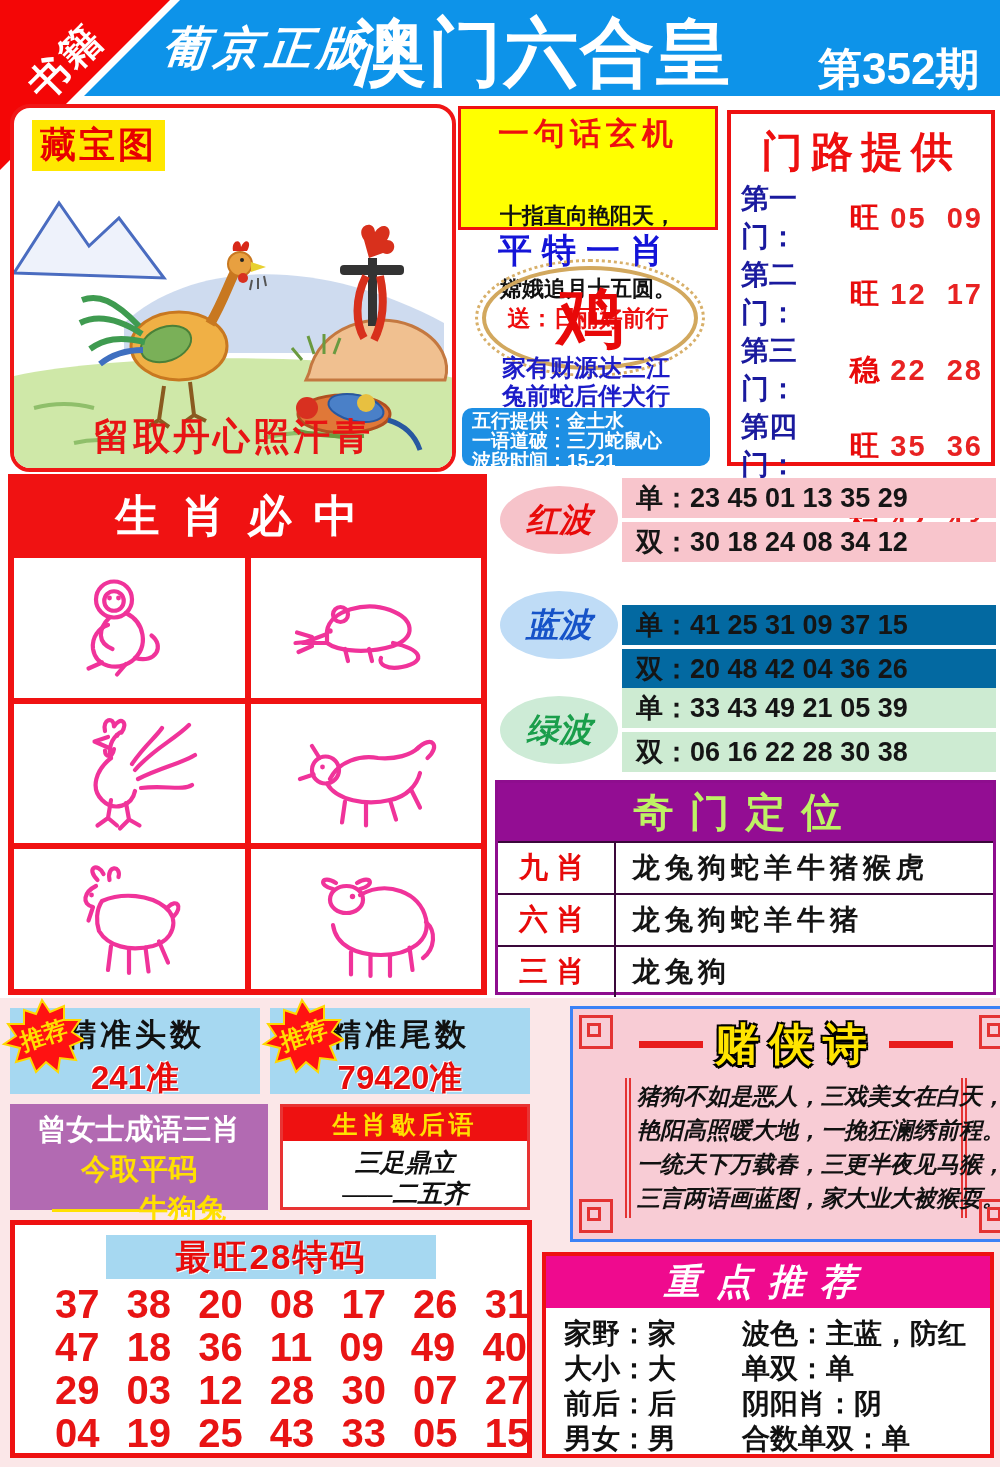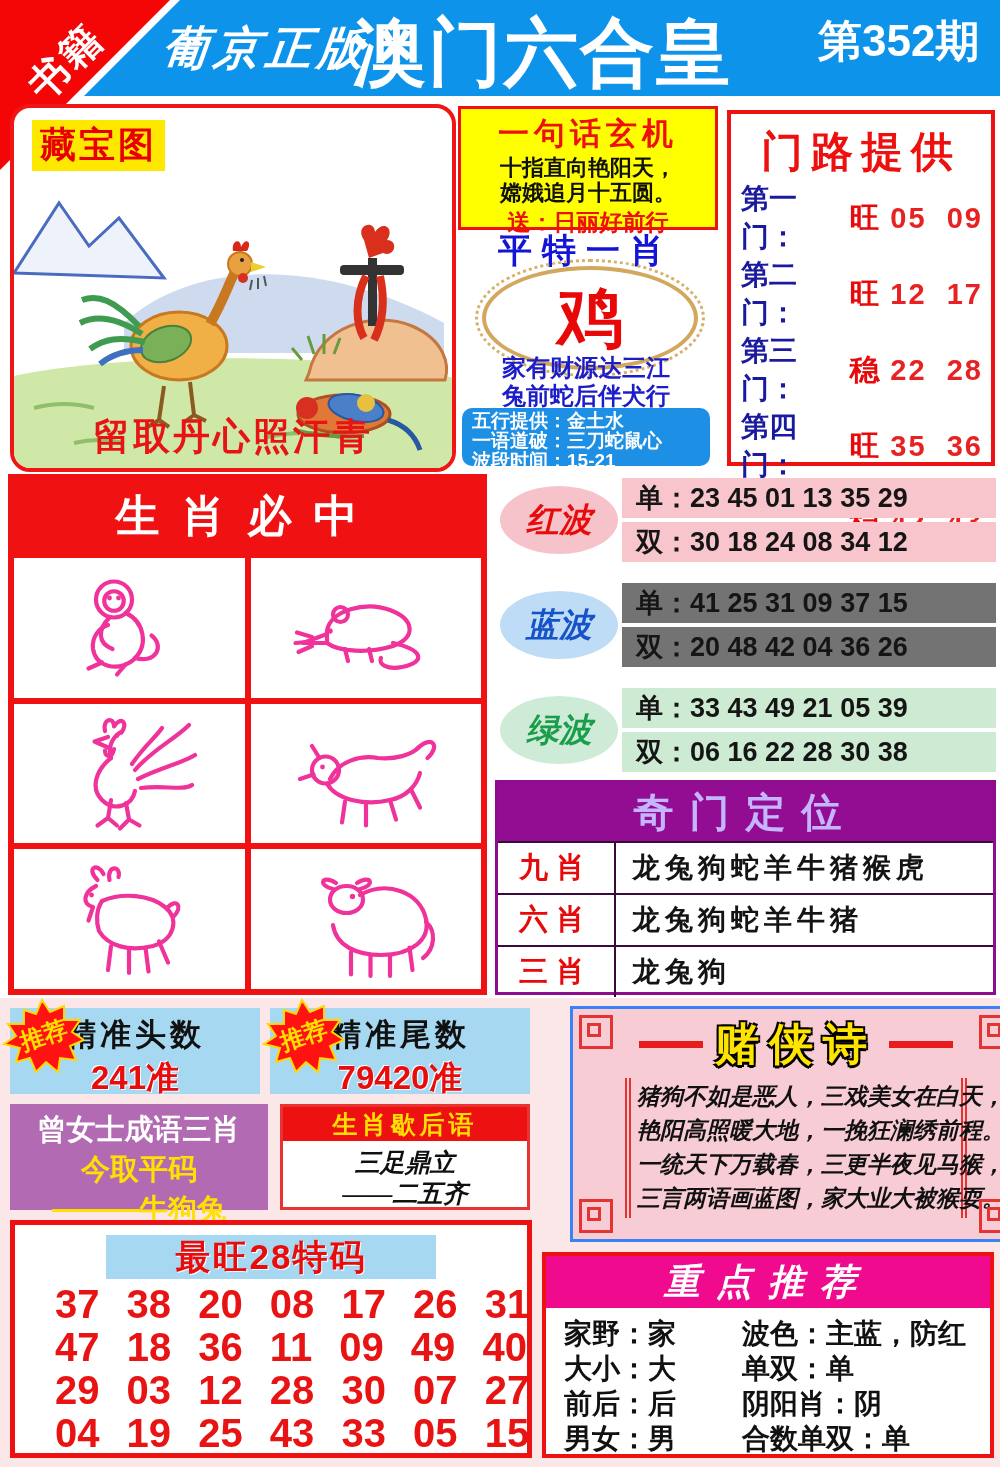--- a/index.html
+++ b/index.html
@@ -6,41 +6,41 @@
   .page{position:relative;width:1000px;height:1467px;background:#ffffff;overflow:hidden;
         font-family:"Liberation Sans","DejaVu Sans",sans-serif;}
   .abs{position:absolute;}
   .serif{font-family:"Liberation Serif","DejaVu Serif",serif;}
 
   
   .header{left:0;top:0;width:1000px;height:96px;background:#0d93e9;}
   .brand{left:162px;top:18px;font-size:46px;font-weight:bold;font-style:italic;color:#fff;
          letter-spacing:6px;transform:skewX(-6deg);}
   .main-title{left:352px;top:4px;font-size:74px;font-weight:bold;color:#fff;letter-spacing:2px;}
-  .issue{left:818px;top:12px;font-size:44px;font-weight:bold;color:#fff;text-align:center;}
+  .issue{left:818px;top:40px;font-size:44px;font-weight:bold;color:#fff;text-align:center;}
   .ribbon-white{left:-2px;top:-2px;width:184px;height:184px;background:#fff;
                 clip-path:polygon(0 0,100% 0,0 100%);}
   .ribbon-red{left:-2px;top:-2px;width:174px;height:174px;background:#f40606;
               clip-path:polygon(0 0,100% 0,0 100%);}
   .ribbon-text{left:22px;top:34px;font-size:40px;font-weight:bold;color:#fff;
                transform:rotate(-45deg);letter-spacing:4px;}
 
   
   .treasure{left:10px;top:104px;width:438px;height:360px;background:#fff;border:4px solid #f01616;
             border-radius:20px;overflow:hidden;}
   .treasure-label{left:18px;top:12px;background:#ffe800;color:#e80000;font-size:36px;font-weight:bold;
                   padding:1px 8px;letter-spacing:3px;}
   .treasure-caption{left:0;right:0;bottom:6px;text-align:center;
                     color:#e81414;font-size:37px;font-weight:bold;letter-spacing:3px;}
 
   
   .mystery{left:458px;top:106px;width:254px;height:118px;background:#ffff00;border:3px solid #ee1111;
            text-align:center;}
   .mystery-title{margin-top:4px;font-size:31px;font-weight:bold;color:#ee0f0f;letter-spacing:5px;}
-  .mystery-line{font-size:22px;font-weight:bold;color:#111;line-height:25px;}
+  .mystery-line{font-size:22px;font-weight:bold;color:#111;line-height:25px;margin-top:48px;}
   .mystery-gift{font-size:23px;font-weight:bold;color:#ee0f0f;margin-top:2px;}
 
   
   .pt-title{left:458px;top:228px;width:256px;text-align:center;font-size:34px;font-weight:bold;
             color:#1414d8;letter-spacing:10px;}
   .pt-oval{left:482px;top:266px;width:208px;height:96px;border:4px solid #d2a85e;border-radius:50%;
            outline:3px dotted #d8b06a;outline-offset:4px;display:flex;align-items:center;justify-content:center;}
   .pt-animal{font-size:66px;font-weight:bold;color:#e80808;}
   .pt-line{left:458px;width:256px;text-align:center;font-size:24px;font-weight:bold;color:#1c1cc8;}
   .pt-info{left:462px;top:408px;width:228px;height:52px;background:#1d8fe4;border-radius:10px;
@@ -61,26 +61,26 @@
   .zodiac-header{grid-column:1/3;display:flex;align-items:center;justify-content:center;
                  color:#fff;font-size:44px;font-weight:bold;letter-spacing:22px;}
   .zodiac-cell{background:#fff;display:flex;align-items:center;justify-content:center;}
   .zodiac-cell svg{width:170px;height:120px;}
 
   
   .wave-label{width:118px;height:68px;border-radius:50%;display:flex;align-items:center;justify-content:center;
               font-size:33px;font-weight:bold;font-style:italic;font-family:"Liberation Serif",serif;}
   .wave-row{left:622px;width:374px;height:40px;display:flex;align-items:center;padding-left:14px;
             box-sizing:border-box;font-size:27px;font-weight:bold;color:#151515;white-space:pre;}
-  .red-band{background:#f8c5cc;} .blue-band{background:#737373;} .green-band{background:#cdebd2;}
+  .red-band{background:#f8c5cc;} .blue-band{background:#0369a1;margin-top:22px;} .green-band{background:#cdebd2;}
 
   
   .qimen{left:495px;top:780px;width:501px;height:215px;border:3px solid #8e0d8e;box-sizing:border-box;background:#fff;}
   .qimen-header{height:58px;background:#930d93;display:flex;align-items:center;justify-content:center;
-                color:#c4b5fd;font-size:40px;font-weight:bold;letter-spacing:16px;}
+                color:#bef264;font-size:40px;font-weight:bold;letter-spacing:16px;}
   .qimen-row{display:flex;height:50px;border-top:2px solid #3a083a;}
   .qimen-label{width:116px;display:flex;align-items:center;justify-content:center;color:#e80a0a;
                font-size:29px;font-weight:bold;letter-spacing:8px;border-right:2px solid #3a083a;}
   .qimen-value{flex:1;display:flex;align-items:center;padding-left:16px;color:#141414;
                font-size:28px;font-weight:bold;letter-spacing:5px;border-radius:25px;}
 
   
   .bottom-bg{left:0;top:998px;width:1000px;height:469px;background:#fbe7e8;}
   .jz-box{top:1008px;height:86px;background:#a6d8f1;text-align:center;}
   .jz-title{margin-top:6px;font-size:31px;font-weight:bold;color:#111;letter-spacing:4px;}

